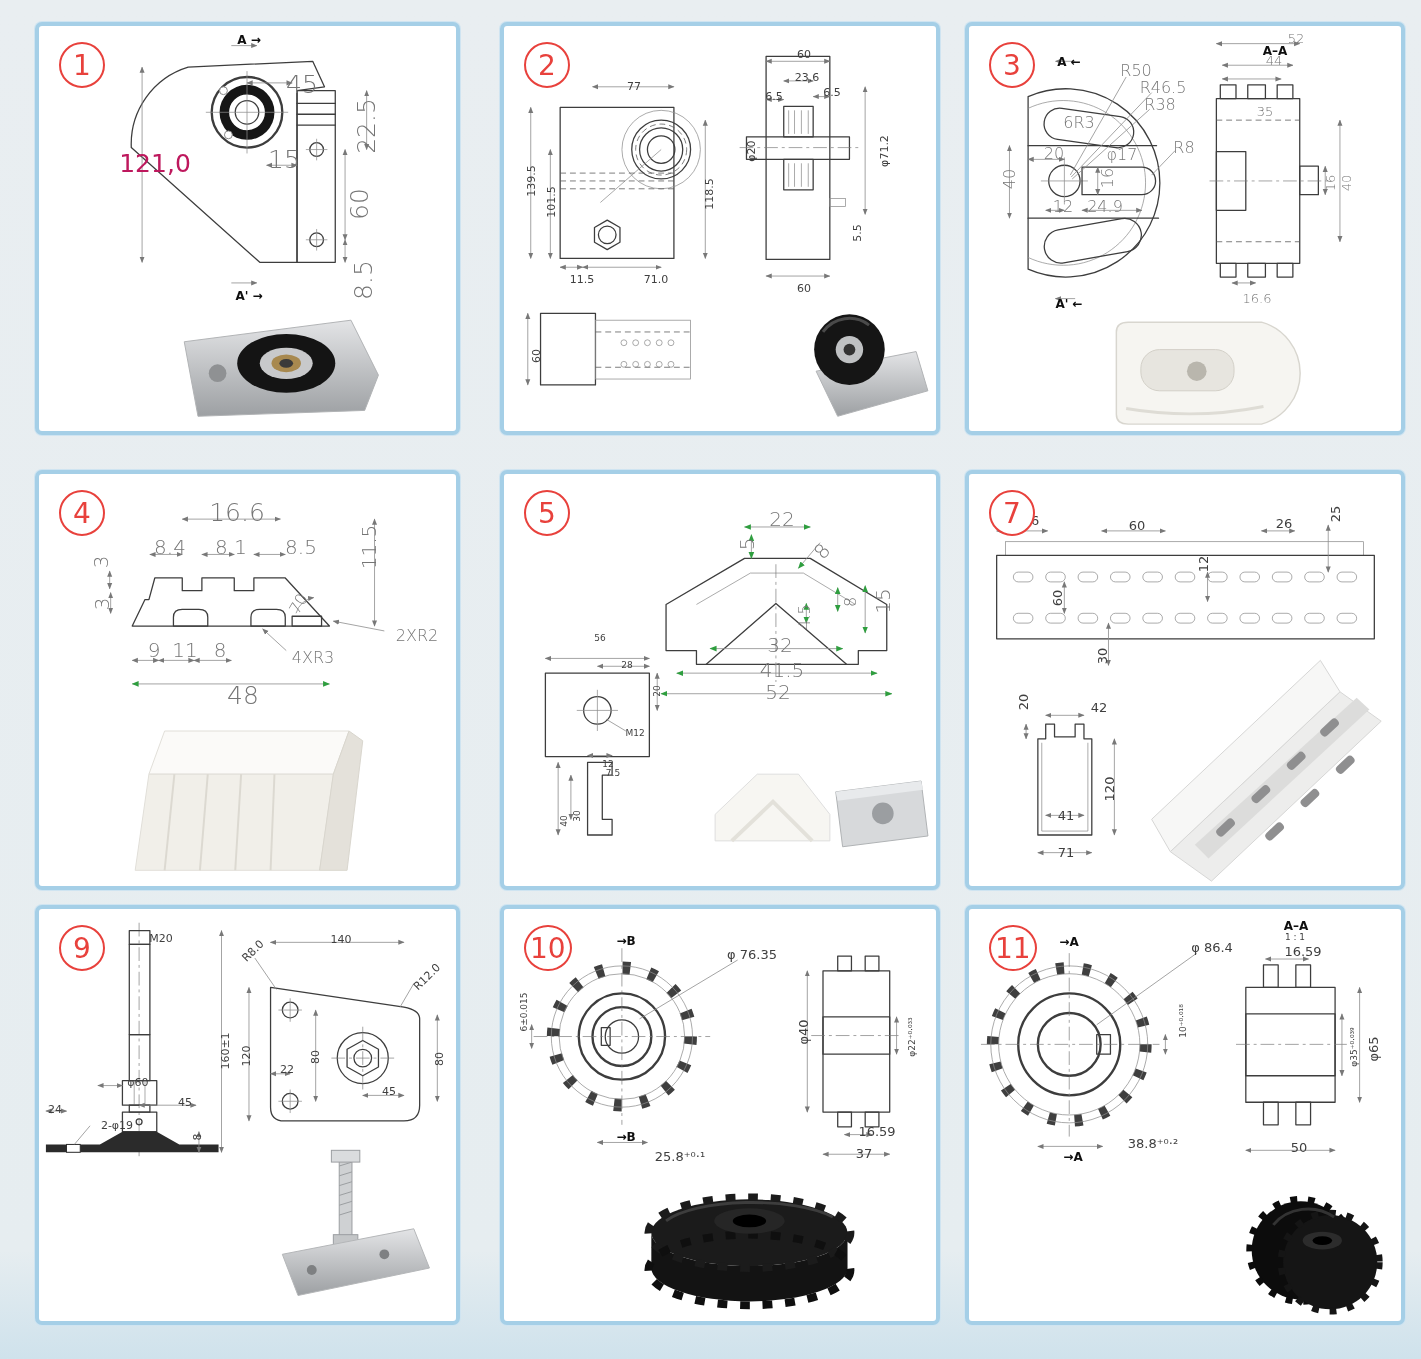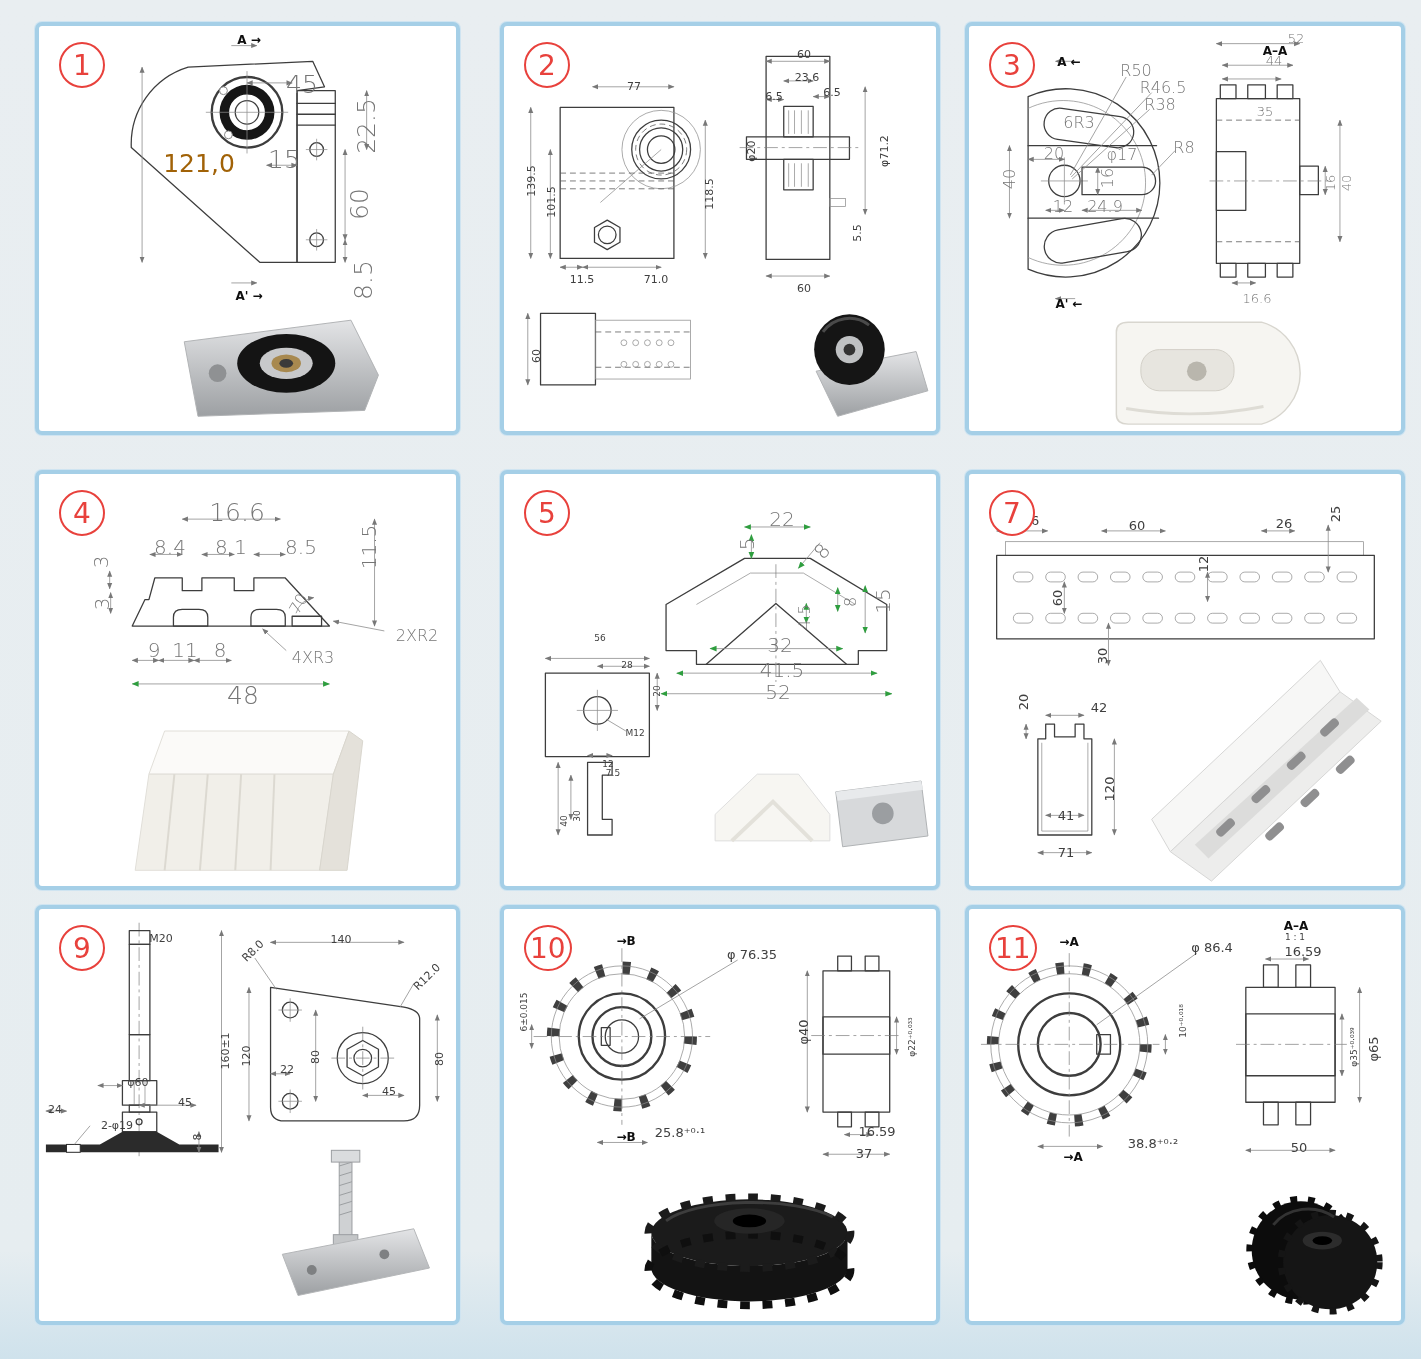--- a/index.html
+++ b/index.html
@@ -7,21 +7,21 @@
        background:linear-gradient(180deg,#e9eef1 0%,#e6edf0 92%,#cfe2ec 100%);
        font-family:"DejaVu Sans",sans-serif;overflow:hidden;}
   .panel{position:absolute;background:#fff;border:4px solid #a5cfe7;border-radius:7px;
          box-sizing:border-box;box-shadow:0 0 0 1px #cfe4f1;}
   .panel svg{position:absolute;left:0;top:0;}
   .labels{position:absolute;inset:0;pointer-events:none;}
   .lab{position:absolute;transform:translate(-50%,-50%);color:#3f3f3f;line-height:1;white-space:nowrap;}
   .xs{font-size:9px;}  .s{font-size:11px;}  .m{font-size:13px;}
   .l{font-size:16px;}  .xl{font-size:20px;} .xxl{font-size:25px;}
   .gy{color:#757575;font-weight:300;}
-  .dk{color:#a16207;margin-left:44px;}
+  .dk{color:#be185d;}
   .sec{font-size:12px;color:#0f0f0f;font-weight:bold;}
   .badge{position:absolute;left:20px;top:16px;min-width:46px;height:46px;border:2.5px solid #e8413c;
          border-radius:50%;color:#e8413c;font-size:28px;display:flex;align-items:center;
          justify-content:center;background:#fff;box-sizing:border-box;padding:0 4px;z-index:5;}
   
   .ln{stroke:#3d3d3d;fill:none;stroke-width:1.3;stroke-linejoin:round;stroke-linecap:round;}
   .ln2{stroke:#3d3d3d;fill:none;stroke-width:2.4;}
   .thin{stroke:#8d8d8d;stroke-width:.75;fill:none;}
   .dsh{stroke:#5a5a5a;stroke-width:.8;stroke-dasharray:6 4;fill:none;}
   .cl{stroke:#7a7a7a;stroke-width:.7;stroke-dasharray:14 4 3 4;fill:none;}
@@ -581,21 +581,21 @@
       <ellipse cx="250" cy="318" rx="36" ry="13" fill="#262626"></ellipse>
       <ellipse cx="250" cy="318" rx="17" ry="6.5" fill="#000"></ellipse>
       <path d="M165,318 A95,30 0 0 1 335,314" stroke="#3d3d3d" fill="none" stroke-width="3"></path>
     </g>
   </svg>
   <div class="labels">
       <span class="lab sec" style="left: 122px; top: 32px;">→B</span>
       <span class="lab m" style="left: 248px; top: 45px;">φ 76.35</span>
       <span class="lab xs" style="left: 20px; top: 103px; transform: translate(-50%, -50%) rotate(-90deg);">6±0.015</span>
       <span class="lab sec" style="left: 122px; top: 228px;">→B</span>
-      <span class="lab m" style="left: 176px; top: 223px;">25.8⁺⁰·¹</span>
+      <span class="lab m" style="left: 176px; top: 247px;">25.8⁺⁰·¹</span>
       <span class="lab m" style="left: 299px; top: 123px; transform: translate(-50%, -50%) rotate(-90deg);">φ40</span>
       <span class="lab xs" style="left: 408px; top: 128px; transform: translate(-50%, -50%) rotate(-90deg);">φ22⁺⁰·⁰³³</span>
       <span class="lab m" style="left: 373px; top: 222px;">16.59</span>
       <span class="lab m" style="left: 360px; top: 244px;">37</span>
     </div>
 </section>
 
 <section class="panel" style="left:965px;top:905px;width:440px;height:420px">
   <div class="badge">11</div>
   <svg width="432" height="412" viewBox="0 0 440 420">

